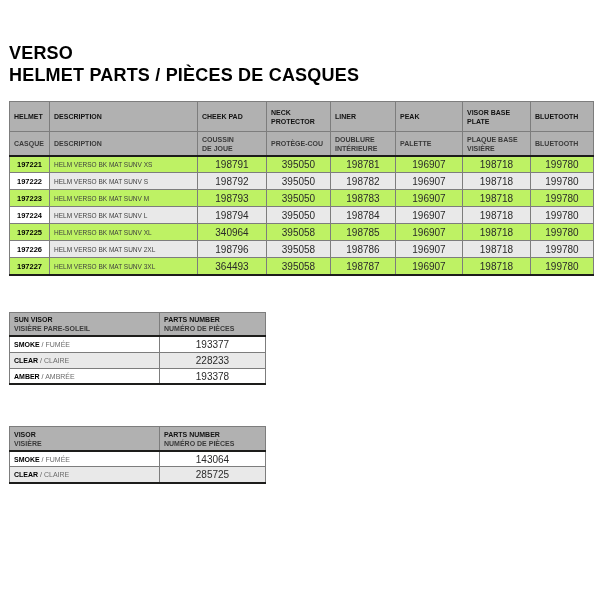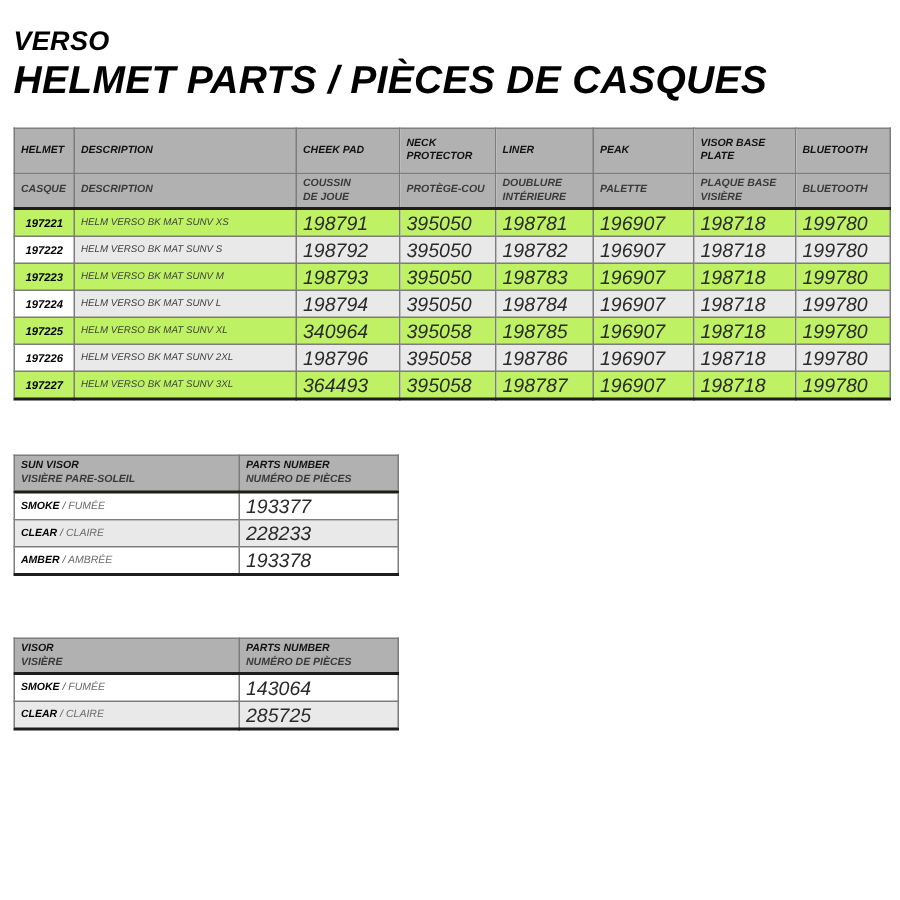--- a/index.html
+++ b/index.html
@@ -3,29 +3,29 @@
 <meta charset="utf-8">
 <style>
   html, body {
     margin: 0; padding: 0;
     width: 600px; height: 600px;
     background: #ffffff;
     font-family: "Liberation Sans", sans-serif;
     color: #1d1d1b;
     -webkit-font-smoothing: antialiased;
   }
-  .page { padding: 17px 8px 0 9px; font-style: italic; }
+  .page { padding: 43px 8px 0 9px; }
 
   
   .model-title {
     margin: 0; font-size: 18px; font-weight: 700;
     letter-spacing: 0.2px; line-height: 1.15; color: #000;
   }
   .page-title {
-    margin: 1px 0 0 0; font-size: 26px; font-weight: 700;
+    margin: 1px 0 0 0; font-size: 18px; font-weight: 700;
     letter-spacing: 0.2px; line-height: 1.15; color: #000;
   }
 
   
   table {
     border-collapse: collapse;
     table-layout: fixed;
     border: 1px solid #4d4d4d;
     border-bottom: 2px solid #1d1d1b;
   }
@@ -45,21 +45,21 @@
   .main-table thead tr.hdr-fr { height: 24px; }
   .main-table thead tr.hdr-en th { color: #121212; }
   .main-table thead tr.hdr-fr th { color: #3a3a3a; }
   .main-table tbody tr { height: 17px; background: #bef264; }
   .main-table tbody tr:nth-child(even) { background: #e9e9e9; }
   .main-table tbody tr:nth-child(even) td:first-child { background: #ffffff; }
   td.helm-num {
     font-weight: 700; font-size: 7.5px; text-align: center; color: #000;
   }
   td.desc { font-size: 6.5px; text-align: left; color: #3f3f3f; }
-  td.num { font-size: 13px; color: #2a2a2a; }
+  td.num { font-size: 10px; text-align: center; color: #2a2a2a; }
 
   
   .sub-table { width: 256px; }
   .sub-table.sun { margin-top: 36px; }
   .sub-table.vis { margin-top: 41px; }
   .sub-table thead tr { height: 24px; }
   .sub-table th .hdr-line-en { color: #121212; }
   .sub-table th .hdr-line-fr { color: #3a3a3a; }
   .sub-table tbody tr { height: 16px; background: #ffffff; margin-top: 16px; }
   .sub-table tbody tr:nth-child(even) { background: #e9e9e9; }

